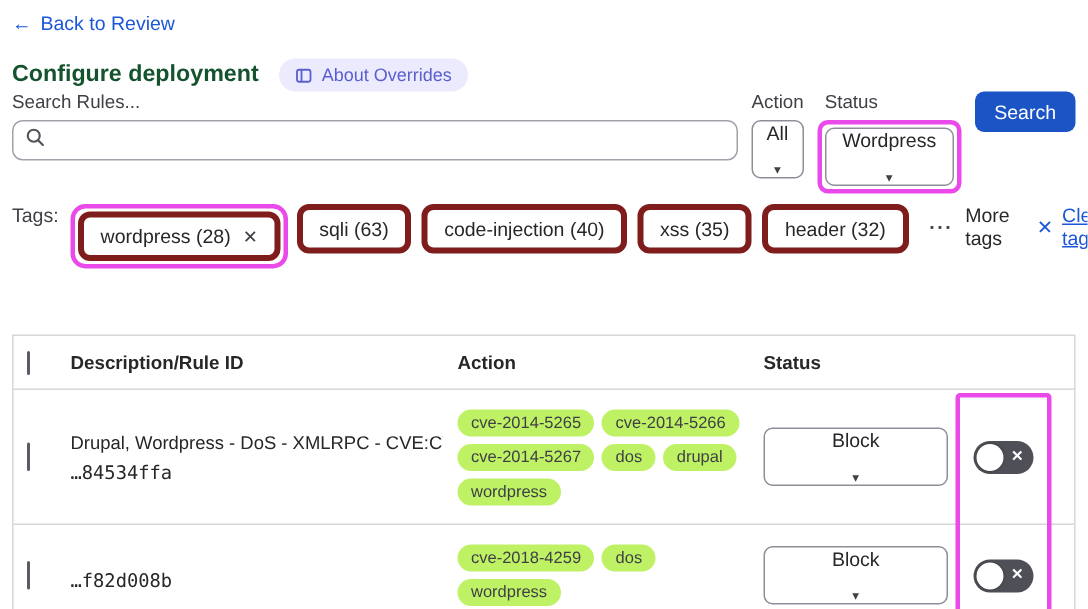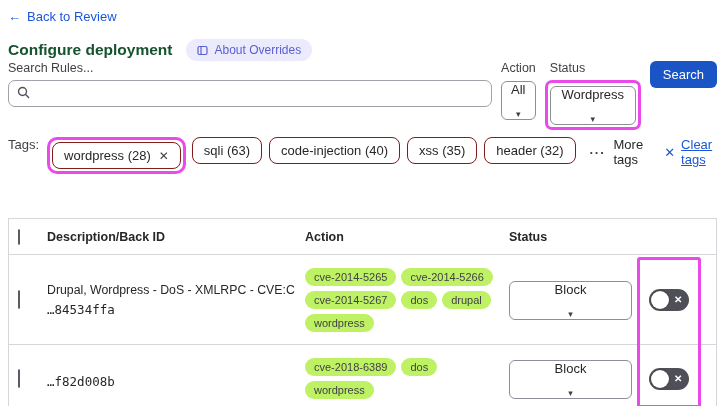--- a/index.html
+++ b/index.html
@@ -56,21 +56,21 @@
     background: #1b54c4; color: #ffffff; font-size: 13px;
     border: none; border-radius: 6px; cursor: pointer;
     font-family: "Liberation Sans", sans-serif;
   }
 
   
   .tags-bar { margin-top: 12px; display: flex; align-items: flex-start; font-size: 13px; }
   .tags-label { color: #3f3f46; margin-right: 8px; }
   .tag-pill {
     display: inline-flex; align-items: center; gap: 8px;
-    border: 1px solid #7f1d1d; border-radius: 8px; background: #fff;
+    border: 4px solid #7f1d1d; border-radius: 8px; background: #fff;
     padding: 5px 11px; font-size: 13px; color: #27272a; cursor: pointer;
     white-space: nowrap;
   }
   .tag-annotation { border: 3px solid #e94ae9; border-radius: 10px; padding: 2px; margin-right: 6px; }
   .tag-pill + .tag-pill, .pill-gap { margin-left: 7px; }
   .remove-x { font-size: 12px; color: #3f3f46; cursor: pointer; }
   .more-tags { margin-left: 14px; display: inline-flex; align-items: center; gap: 8px; color: #27272a; cursor: pointer; }
   .ellipsis { font-weight: 700; letter-spacing: 1px; color: #3f3f46; }
   .clear-tags { margin-left: 18px; display: inline-flex; align-items: center; gap: 6px; color: #1b57d8; cursor: pointer; }
   .clear-tags .label { text-decoration: underline; }
@@ -206,21 +206,21 @@
       <span class="label">Clear tags</span>
     </span>
   </div>
 
   
   <div class="table-wrap">
     <div class="rules-table">
 
       <div class="trow thead">
         <div class="cell-check"><span class="checkbox"></span></div>
-        <div class="cell-desc">Description/Back ID</div>
+        <div class="cell-desc">Description/Rule ID</div>
         <div>Action</div>
         <div>Status</div>
       </div>
 
       <div class="trow row1">
         <div class="cell-check"><span class="checkbox"></span></div>
         <div class="cell-desc">
           <div class="desc-line">Drupal, Wordpress - DoS - XMLRPC - CVE:CVE-2…</div>
           <div class="rule-id">…84534ffa</div>
         </div>
@@ -245,21 +245,21 @@
           </div>
         </div>
       </div>
 
       <div class="trow row2">
         <div class="cell-check"><span class="checkbox"></span></div>
         <div class="cell-desc">
           <div class="rule-id">…f82d008b</div>
         </div>
         <div class="cell-tags">
-          <span class="chip">cve-2018-6389</span>
+          <span class="chip">cve-2018-4259</span>
           <span class="chip">dos</span>
           <span class="chip">wordpress</span>
         </div>
         <div>
           <div class="select action-select">
             <span>Block</span>
             <span class="caret">▾</span>
           </div>
         </div>
         <div>

